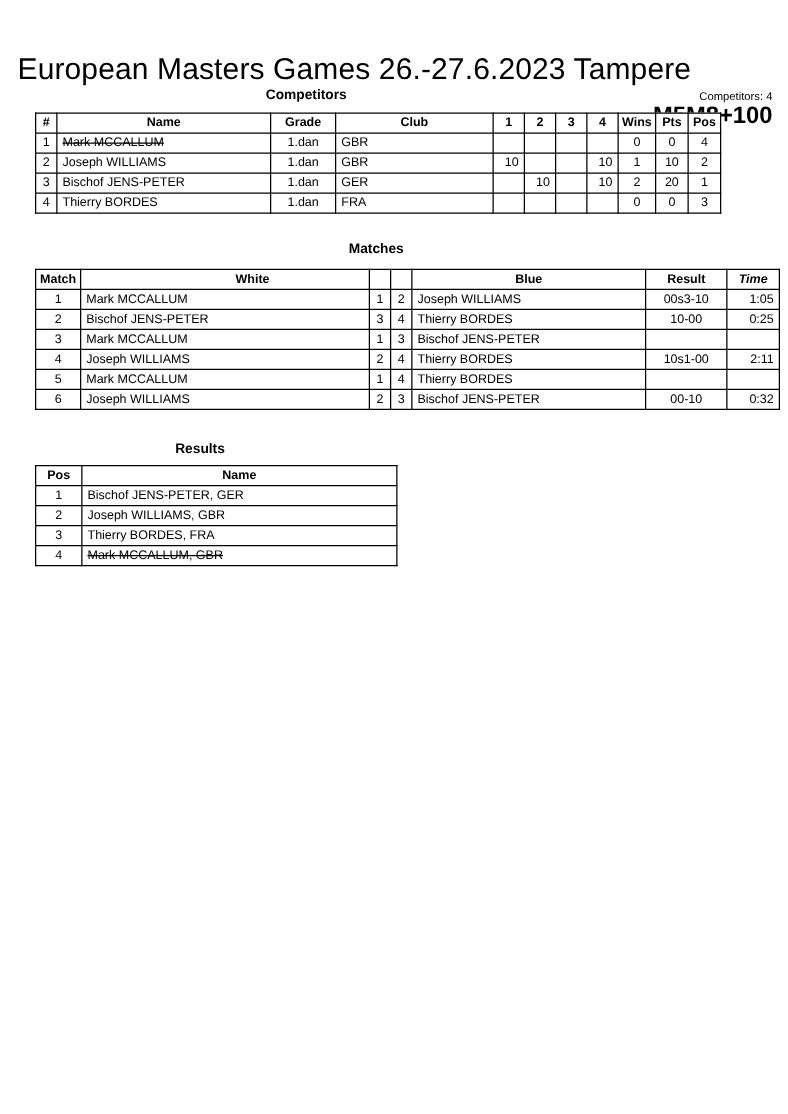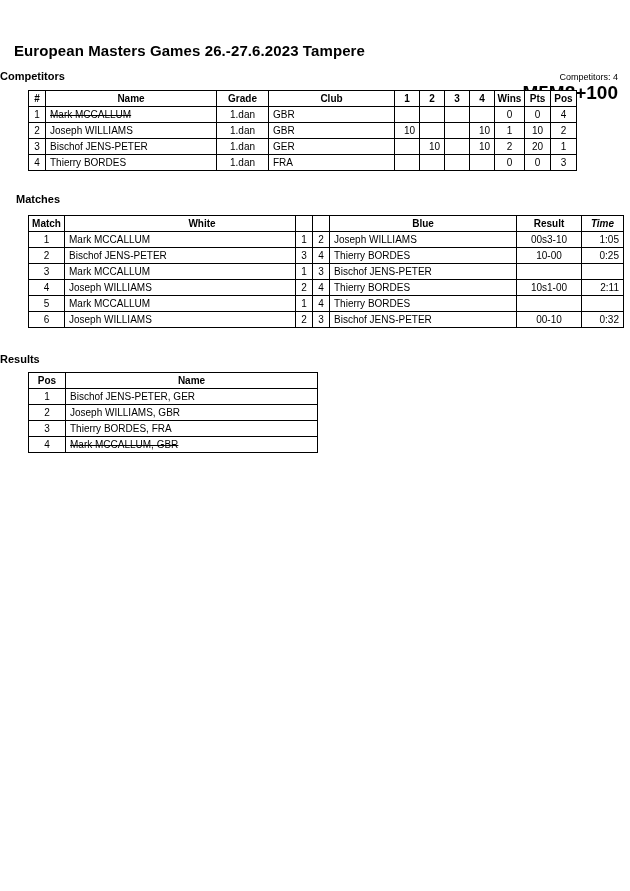--- a/index.html
+++ b/index.html
@@ -21,40 +21,41 @@
     position: absolute;
     left: 0;
     top: 42px;
     width: 630px;
     height: 26px;
   }
   .title-main {
     position: absolute;
     left: 14px;
     top: 0;
-    font-size: 15px;
-    font-weight: bold;
+    font-size: 24px;
+    font-weight: normal;
     letter-spacing: 0.1px;
     white-space: nowrap;
   }
   .title-right {
     position: absolute;
     right: 12px;
     top: 0;
     font-size: 19px;
     font-weight: bold;
     white-space: nowrap;
     margin-top: 40px;
   }
 
   
   .section-caption {
     position: absolute;
     font-size: 11px;
     font-weight: bold;
+    text-align: center;
   }
   .competitors-count {
     position: absolute;
     right: 12px;
     font-size: 9px;
     white-space: nowrap;
   }
 
   
   table.grid {

